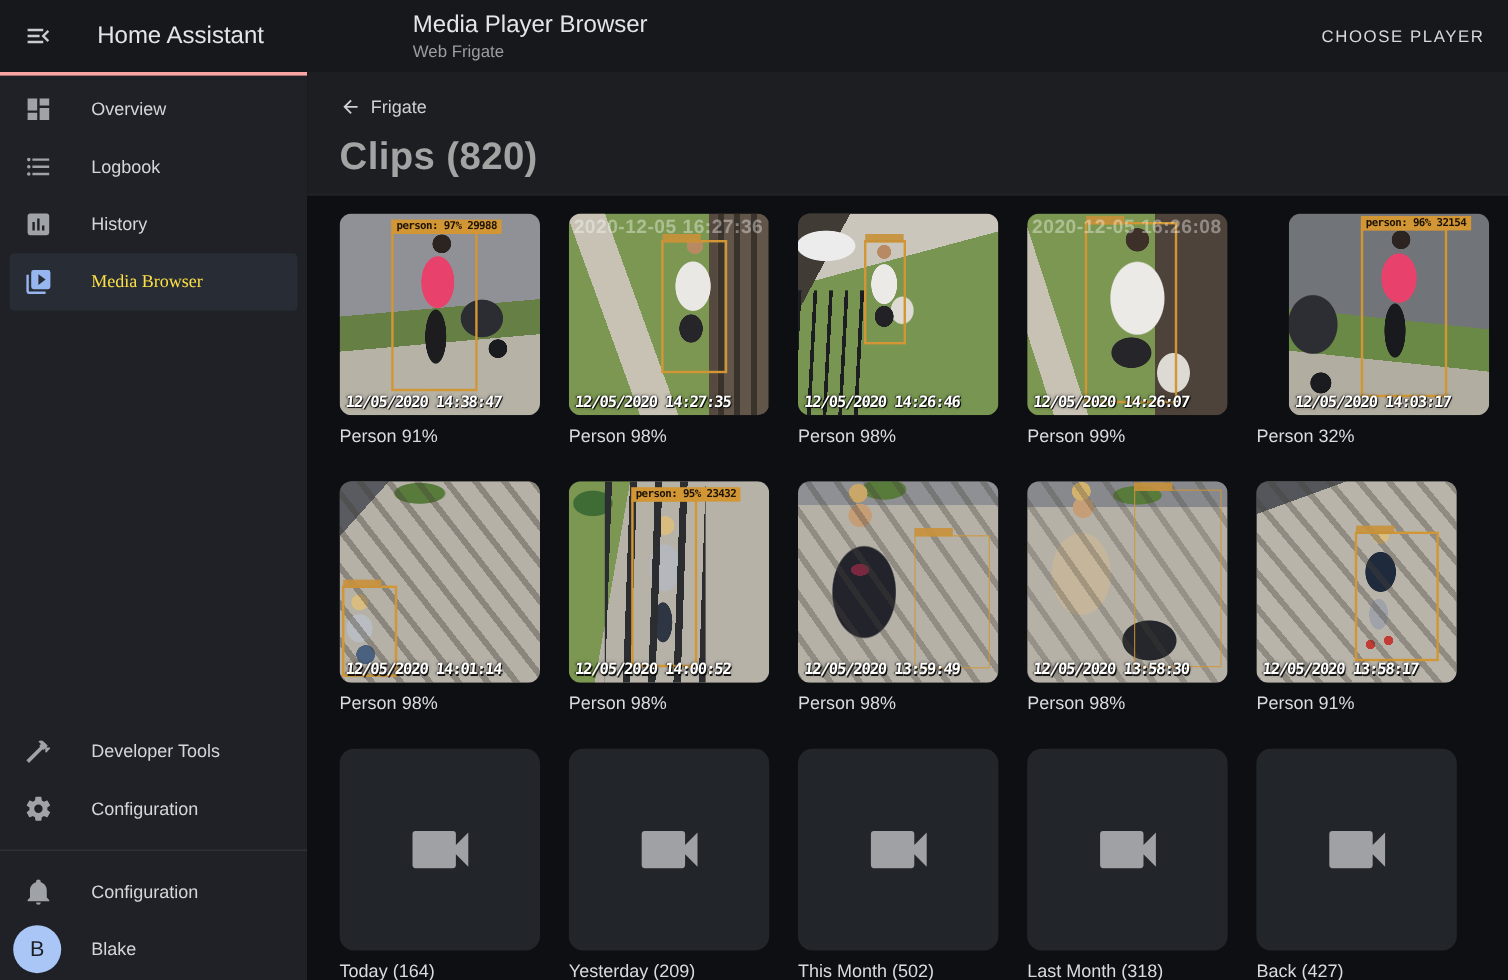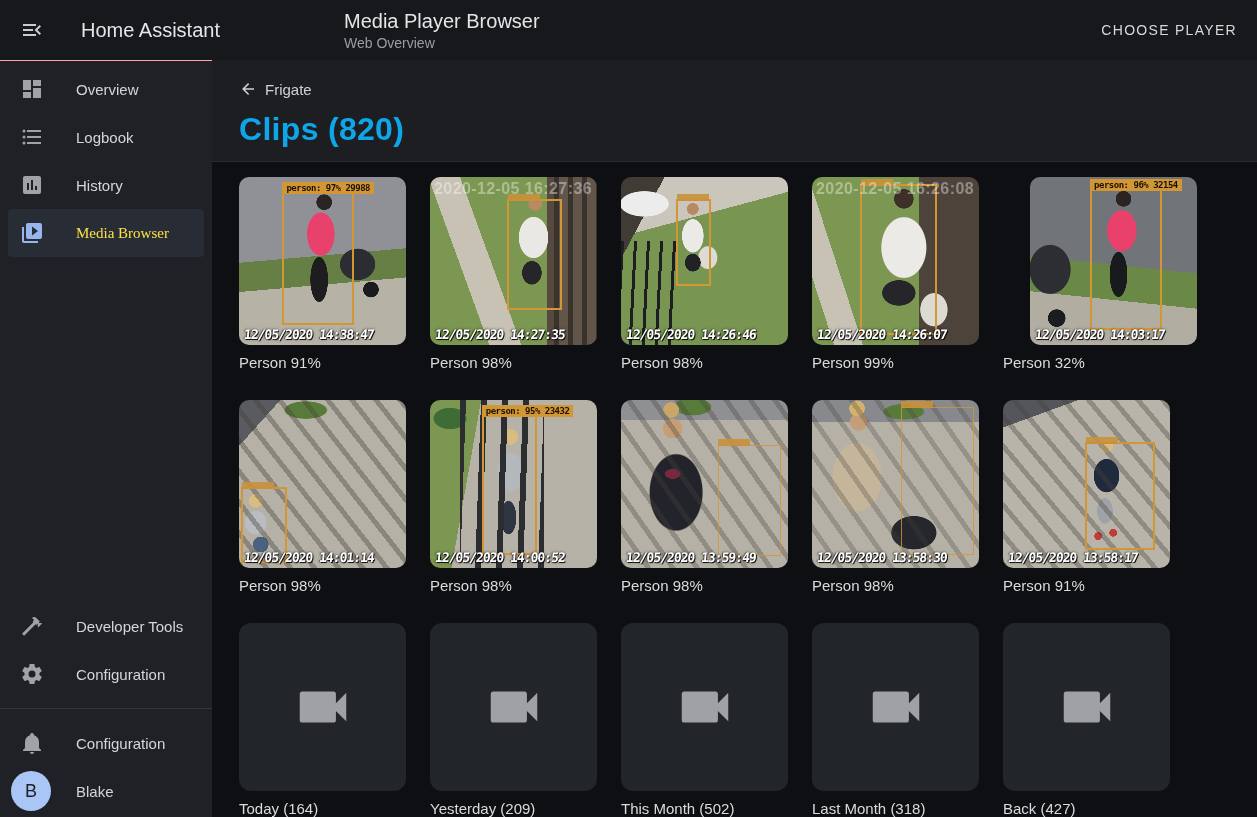--- a/index.html
+++ b/index.html
@@ -15,41 +15,41 @@
   .topbar-center { position:absolute; left:344px; top:50%; transform:translateY(-50%); }
   .tc-title { font-size:20px; line-height:23px; color:#e4e5e7; }
   .tc-sub { font-size:14px; color:#9b9da1; margin-top:2px; }
   .choose { position:absolute; right:20px; top:50%; transform:translateY(-50%); background:none; border:none;
     font-family:"Liberation Sans",sans-serif; font-size:14px; font-weight:500; letter-spacing:1.3px;
     color:#d6d8da; cursor:pointer; }
 
   .body-row { flex:1; display:flex; min-height:0; }
 
   
-  .sidebar { width:212px; flex:none; background:#1f2126; border-top:1px solid #fca5a5;
+  .sidebar { width:256px; flex:none; background:#1f2126; border-top:3px solid #fca5a5;
     display:flex; flex-direction:column; padding:4px 0 2px; }
   .nav-item { height:48px; flex:none; margin:0 8px; padding:0 12px; border-radius:4px;
     display:flex; align-items:center; cursor:pointer; color:#d4d6d9; }
   .nav-item svg { width:24px; height:24px; fill:#9fa3a8; flex:none; }
   .nav-item .label { margin-left:32px; font-size:15px; font-weight:500; white-space:nowrap; }
   .nav-item.selected { background:#272c35; color:#fde047;font-family:Liberation Serif, serif; }
   .nav-item.selected svg { fill:#97b6f0; }
   .flex-spacer { flex:1; }
   .side-divider { height:1px; background:#34363b; margin:10px 0; flex:none; }
   .avatar { width:40px; height:40px; border-radius:50%; background:#a9c6f7; color:#1d1f23;
     display:flex; align-items:center; justify-content:center; font-size:18px; flex:none; margin-left:-9px; }
   .profile .label { margin-left:25px; }
 
   
   .main { flex:1; display:flex; flex-direction:column; background:#0e0f12; min-width:0; }
   .content-header { flex:none; background:#1c1e22; padding:20px 27px 13px;
     border-bottom:1px solid rgba(255,255,255,0.06); }
   .breadcrumb { display:inline-flex; align-items:center; color:#cfd1d4; font-size:15px; cursor:pointer;text-align:right; }
   .breadcrumb svg { width:18px; height:18px; fill:#cfd1d4; margin-right:8px; }
-  .page-title { margin-top:9px; font-size:32px; font-weight:700; color:#0ea5e9; letter-spacing:.3px; }
+  .page-title { margin-top:9px; font-size:32px; font-weight:700; color:#a3a3a3; letter-spacing:.3px; }
 
   .grid { display:grid; grid-template-columns:repeat(5,167px); column-gap:24px; row-gap:27px;
     padding:15px 27px 28px; overflow:hidden; }
   .cell { cursor:pointer; }
   .thumb { position:relative; width:167px; height:168px; border-radius:10px; overflow:hidden; background:#30323a; }
   .thumb::before { content:""; position:absolute; inset:0; z-index:1; }
   .caption { margin-top:8px; font-size:15px; color:#dadbdd; line-height:20px; }
 
   .ts { position:absolute; left:5px; bottom:3px; z-index:3; white-space:nowrap;
     font-family:"DejaVu Sans Mono",monospace; font-weight:700; font-size:13px; letter-spacing:-1px;
@@ -168,21 +168,21 @@
 
   <header class="topbar">
     <button class="menu-btn" title="">
       <svg viewBox="0 0 24 24">
           <path d="M21,15.61L19.59,17L14.58,12L19.59,7L21,8.39L17.44,12L21,15.61M3,6H16V8H3V6M3,13V11H13V13H3M3,18V16H16V18H3Z"></path>
         </svg>
     </button>
     <span class="app-name">Home Assistant</span>
     <div class="topbar-center">
       <div class="tc-title">Media Player Browser</div>
-      <div class="tc-sub">Web Overview</div>
+      <div class="tc-sub">Web Frigate</div>
     </div>
     <button class="choose">CHOOSE PLAYER</button>
   </header>
 
   <div class="body-row">
     <nav class="sidebar">
       <div id="nav-main">
           <div class="nav-item">
             <svg viewBox="0 0 24 24">
               <path d="M13,3V9H21V3M13,21H21V11H13M3,21H11V15H3M3,13H11V3H3Z"></path>

